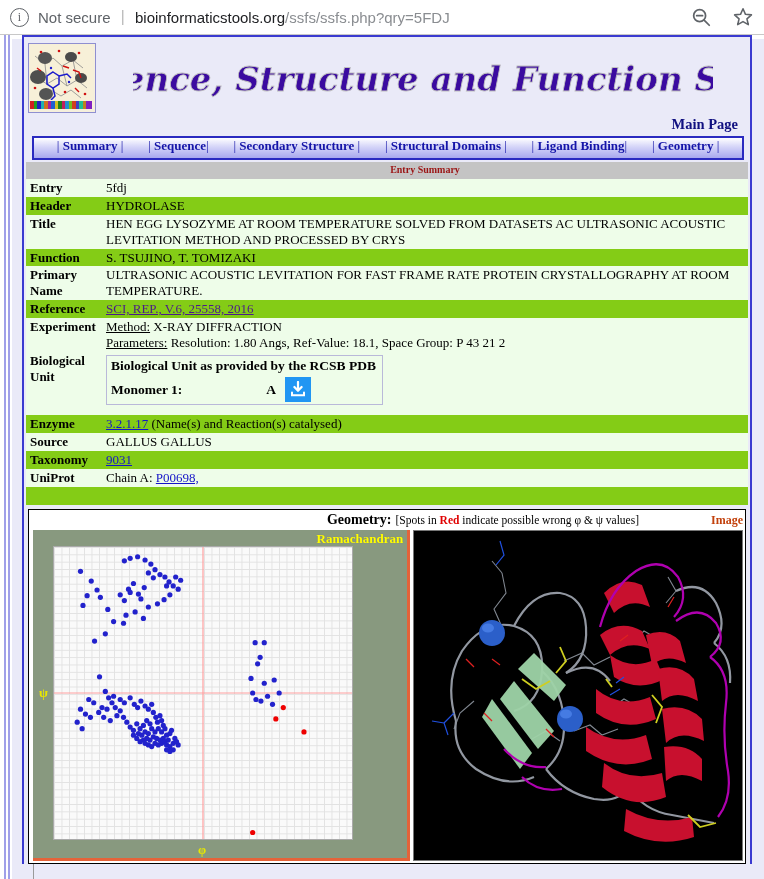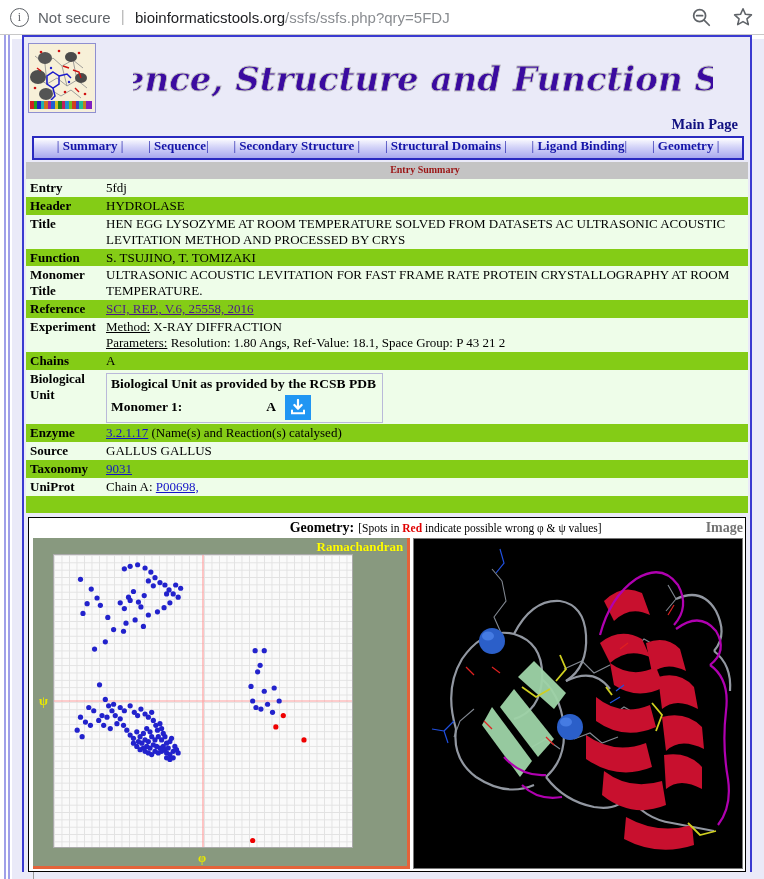--- a/index.html
+++ b/index.html
@@ -113,42 +113,42 @@
   }
   tr.hdrrow td.lbl{background:#c4c4c4;}
   tr.green td{background:#eefde9;}
   tr.lav td{background:#84cc16;}
   a.lnk{color:#4b1a8a;text-decoration:underline;}
   a.bluelnk{color:#1414c8;text-decoration:underline;}
   .u{text-decoration:underline;}
 
   .biobox{
     border:1px solid #b9b9d9;background:#eefde9;display:inline-block;
-    padding:2px 6px 2px 4px;margin:2px 0 0 0;
+    padding:2px 6px 2px 4px;margin:2px 0 9px 0;
   }
   .biobox .line1{font-weight:bold;font-size:13.5px;white-space:nowrap;}
   .biobox .line2{display:flex;align-items:center;margin-top:3px;}
   .biobox .mono{font-weight:bold;font-size:13.5px;}
   .biobox .chain{font-weight:bold;font-size:13.5px;margin-left:84px;}
   .dlbtn{
     width:26px;height:25px;background:#2196f3;margin-left:9px;
     display:flex;align-items:center;justify-content:center;
     border:0;padding:0;cursor:pointer;
   }
 
   
   .geomwrap{padding:4px 4px 0 4px;}
   .geombox{
     border:1px solid #000;background:#ffffff;padding:2px 2px 2px 4px;
   }
   .geomheads{display:flex;align-items:baseline;font-family:"Liberation Serif",serif;justify-content:flex-end;}
   .geomlabel{font-weight:bold;font-size:14px;color:#000;}
   .geomnote{font-size:11.5px;color:#000;margin-left:4px;}
   .geomnote .red{color:#e00000;font-weight:bold;}
-  .imglabel{font-weight:bold;font-size:14px;color:#737373;margin-left:104px;}
+  .imglabel{font-weight:bold;font-size:12px;color:#c2410c;margin-left:72px;}
   .panels{display:flex;gap:3px;margin-top:2px;}
 
   .ramabox{
     position:relative;width:406px;height:331px;background:#88997f;
     border-right:3px solid #e4633a;border-bottom:3px solid #e4633a;
     box-sizing:border-box;
   }
   .ramatitle{
     position:absolute;right:4px;top:1px;color:#ffff00;
     font-family:"Liberation Serif",serif;font-weight:bold;font-size:13px;
@@ -314,40 +314,36 @@
         </tr>
         <tr class="green">
           <td class="lbl">Title</td>
           <td>HEN EGG LYSOZYME AT ROOM TEMPERATURE SOLVED FROM DATASETS AC ULTRASONIC ACOUSTIC LEVITATION METHOD AND PROCESSED BY CRYS</td>
         </tr>
         <tr class="lav">
           <td class="lbl">Function</td>
           <td>S. TSUJINO, T. TOMIZAKI</td>
         </tr>
         <tr class="green">
-          <td class="lbl">Monomer Title</td>
+          <td class="lbl">Primary Name</td>
           <td>ULTRASONIC ACOUSTIC LEVITATION FOR FAST FRAME RATE PROTEIN CRYSTALLOGRAPHY AT ROOM TEMPERATURE.</td>
         </tr>
         <tr class="lav">
           <td class="lbl">Reference</td>
           <td><a class="lnk" href="#">SCI, REP., V.6, 25558, 2016</a></td>
         </tr>
 
         <tr class="green">
           <td class="lbl">Experiment</td>
           <td>
             <div><span class="u">Method:</span> <span>X-RAY DIFFRACTION</span></div>
             <div><span class="u">Parameters:</span> <span>Resolution: 1.80 Angs, Ref-Value: 18.1, Space Group: P 43 21 2</span></div>
           </td>
         </tr>
 
-        <tr class="lav">
-          <td class="lbl">Chains</td>
-          <td>A</td>
-        </tr>
 
         <tr class="green">
           <td class="lbl">Biological Unit</td>
           <td>
             <div class="biobox">
               <div class="line1">Biological Unit as provided by the RCSB PDB</div>
               <div class="line2">
                 <span class="mono">Monomer 1:</span>
                 <span class="chain">A</span>
                 <button class="dlbtn">

